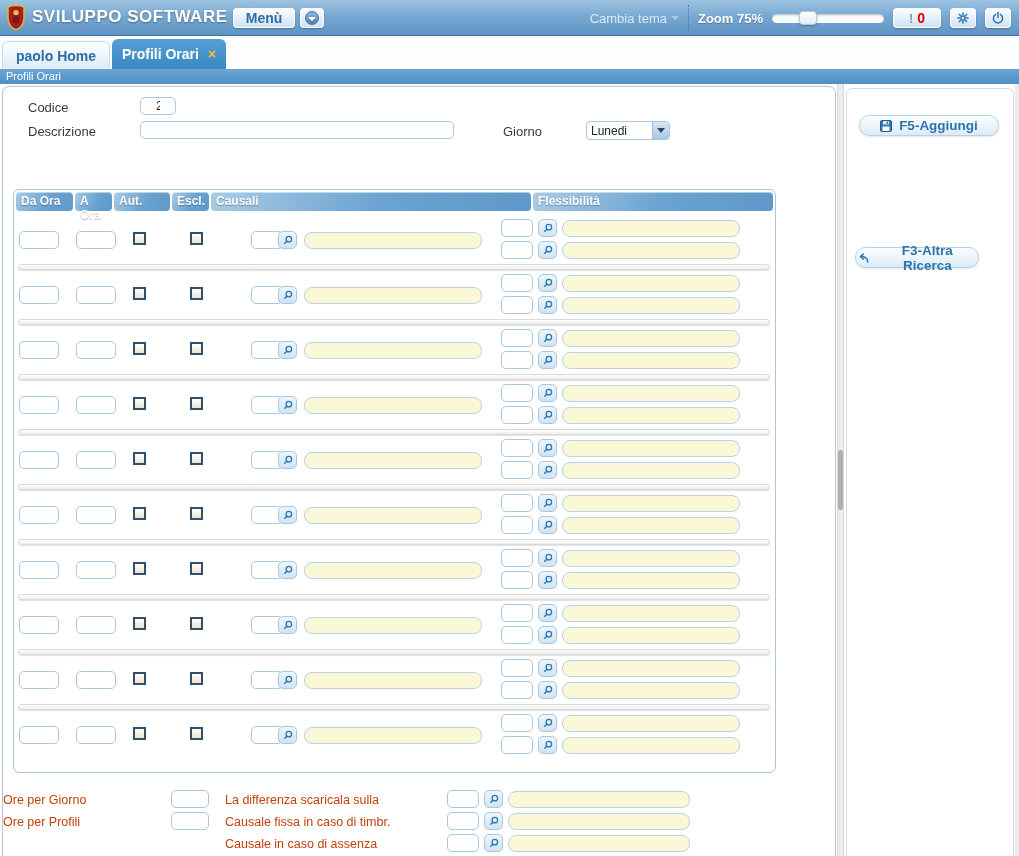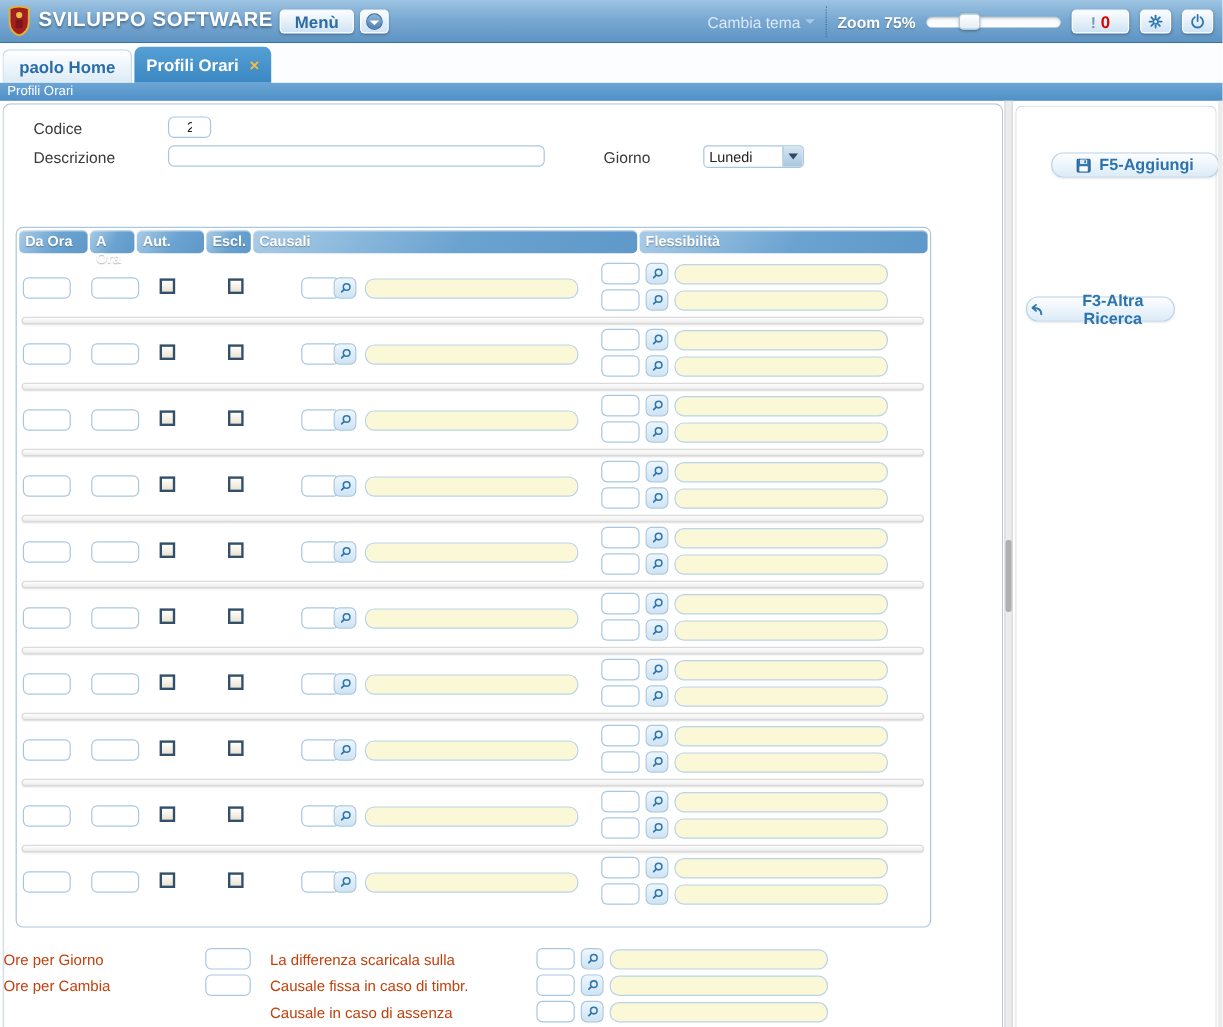--- a/index.html
+++ b/index.html
@@ -135,21 +135,21 @@
   .splitter { position:absolute; left:837px; top:84px; width:7px; height:772px;
     background:#ececec; border-left:1px solid #d8d8d8; border-right:1px solid #d8d8d8; }
   .splitter-handle { position:absolute; left:0; top:366px; width:5px; height:60px;
     background:#b0b0b0; border-radius:2px; cursor:col-resize; }
   .sidebar { position:absolute; left:846px; top:88px; width:168px; height:768px;
     background:#fff; border:1px solid #d5dde3; border-bottom:none; border-radius:6px 6px 0 0; }
   .side-btn { position:absolute; display:flex; align-items:center; justify-content:center; gap:7px;
     height:21px; border:1px solid #b5d2e8; border-radius:10px;
     background:linear-gradient(#fdfeff,#dcebf7); color:#2d74ae; font-weight:bold;
     font-size:13.5px; box-shadow:0 1px 2px rgba(0,0,0,.1); cursor:pointer; }
-  #btn-add { left:29px; top:26px; width:140px;margin-top:12px; }
+  #btn-add { left:12px; top:26px; width:140px; }
   #btn-search { left:8px; top:110px; width:124px;margin-top:48px; }
   .right-edge { position:absolute; left:1015px; top:84px; width:4px; height:772px; background:#ececec; }
 </style>
 </head>
 <body>
 
 <div id="screen">
 
   <div class="topbar">
     <svg class="logo" viewBox="0 0 20 26">
@@ -588,21 +588,21 @@
       </button>
       <input class="ro" readonly="" value="" style="">
     </div>
   </div>
 </div>
     </div>
 
     <div class="fr-lbl r-lbl" id="f-opg-label">Ore per Giorno</div>
     <input class="inp" id="f-opg-input" value="" style="">
 
-    <div class="fr-lbl r-lbl" id="f-opa-label">Ore per Cambia</div>
+    <div class="fr-lbl r-lbl" id="f-opa-label">Ore per Profili</div>
     <input class="inp" id="f-opa-input" value="" style="">
 
     <div class="fr-lbl r-lbl" id="f-dif-label">La differenza scaricala sulla</div>
     <div class="foot-group" id="f-dif-group">
       <input class="inp" value="" style="">
       <button class="lookup-btn">
         <svg width="12" height="12" viewBox="0 0 14 14">
             <circle cx="8" cy="6" r="3.2" fill="none" stroke="#2f76ad" stroke-width="1.5"></circle>
             <line x1="5.6" y1="8.4" x2="3.2" y2="10.8" stroke="#2f76ad" stroke-width="1.7" stroke-linecap="round"></line>
           </svg>

